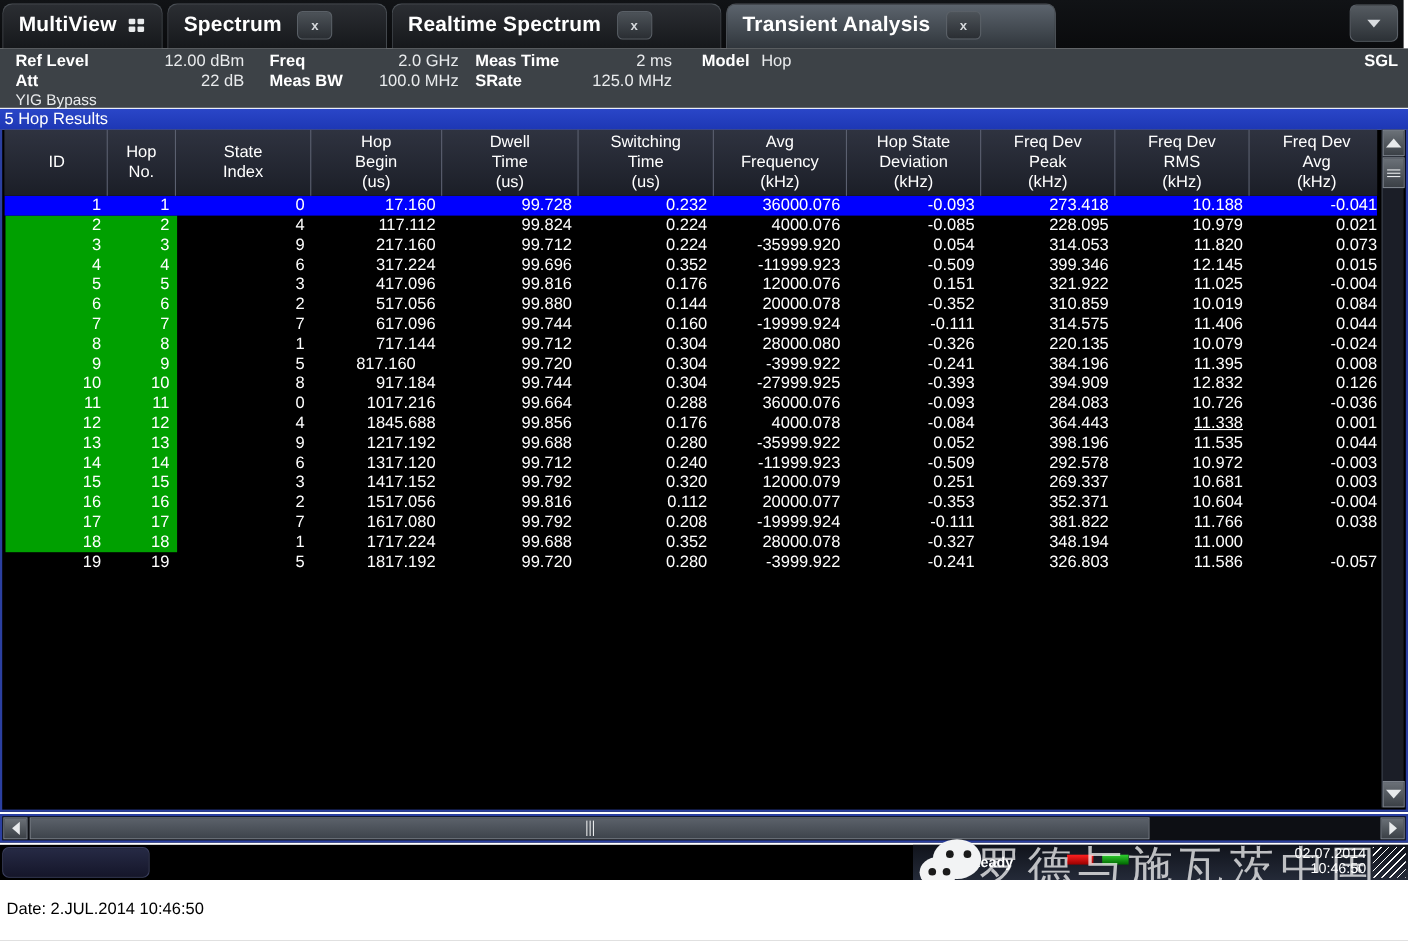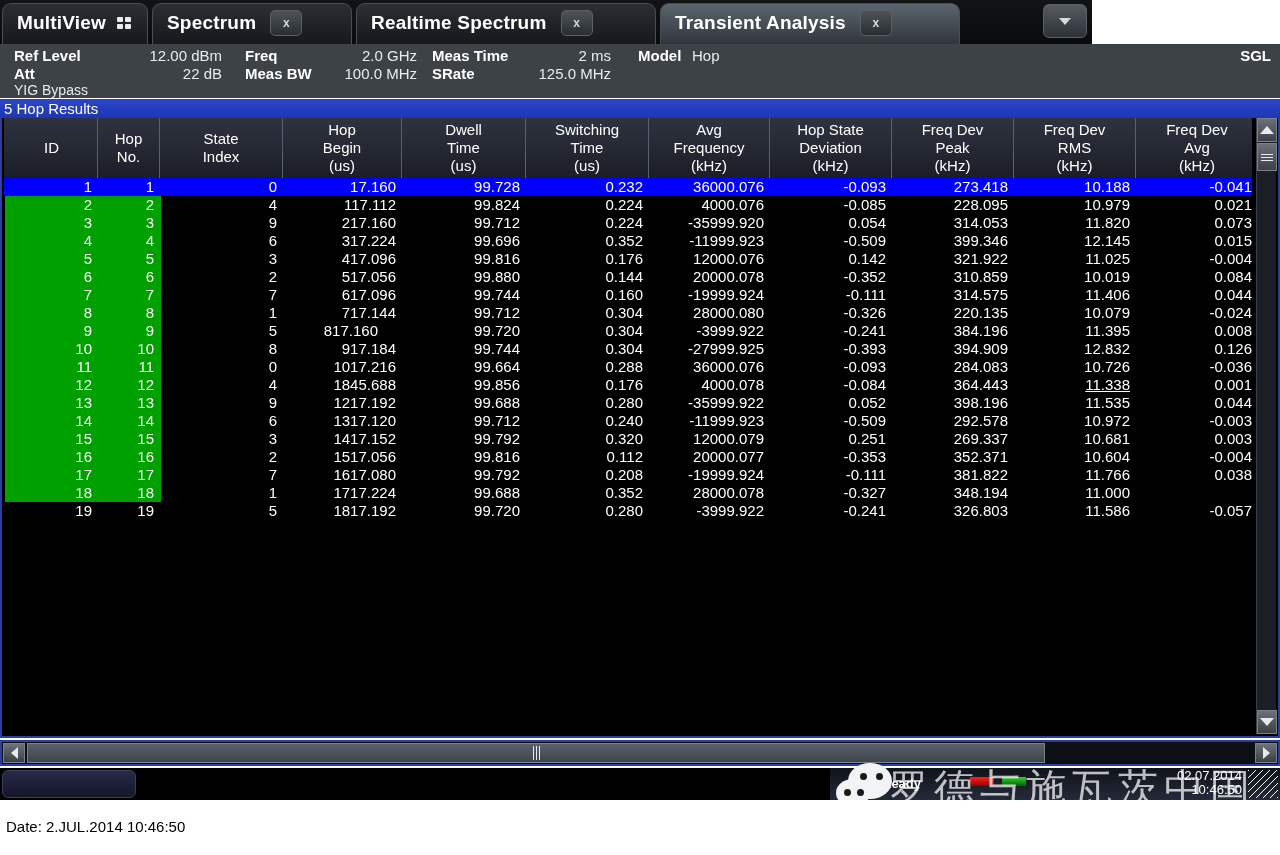--- a/index.html
+++ b/index.html
@@ -1,21 +1,21 @@
 <!DOCTYPE html>
 <html><head>
 <meta charset="utf-8">
 <style>
   * { box-sizing: border-box; margin:0; padding:0; }
   html,body { width:1280px; height:855px; background:#ffffff; overflow:hidden;
               font-family:"Liberation Sans", sans-serif; }
 
   
   .tabbar {
-    position:absolute; left:0; top:0; width:1092px; height:44px;
+    position:absolute; left:0; top:0; width:1276px; height:44px;
     background:linear-gradient(#111316,#0a0b0d);
   }
   .tab {
     position:absolute; top:3px; height:41px;
     border-radius:9px 9px 0 0;
     border:1px solid #4a4f55; border-bottom:none;
     display:flex; align-items:center;
     color:#ffffff; font-weight:bold; font-size:19px;
     padding:0 10px 2px 14px; white-space:nowrap;
   }
@@ -344,21 +344,21 @@
           <div class="cell" style="left: 1132px; width: 122px;">0.015</div>
         </div>
         <div class="row">
           <div class="cell" style="left: 2px; width: 92px;">5</div>
           <div class="cell" style="left: 94px; width: 62px;">5</div>
           <div class="cell" style="left: 156px; width: 123px;">3</div>
           <div class="cell" style="left: 279px; width: 119px;">417.096</div>
           <div class="cell" style="left: 398px; width: 124px;">99.816</div>
           <div class="cell" style="left: 522px; width: 123px;">0.176</div>
           <div class="cell" style="left: 645px; width: 121px;">12000.076</div>
-          <div class="cell" style="left: 766px; width: 122px;">0.142</div>
+          <div class="cell" style="left: 766px; width: 122px;">0.151</div>
           <div class="cell" style="left: 888px; width: 122px;">321.922</div>
           <div class="cell" style="left: 1010px; width: 122px;">11.025</div>
           <div class="cell" style="left: 1132px; width: 122px;">-0.004</div>
         </div>
         <div class="row">
           <div class="cell" style="left: 2px; width: 92px;">6</div>
           <div class="cell" style="left: 94px; width: 62px;">6</div>
           <div class="cell" style="left: 156px; width: 123px;">2</div>
           <div class="cell" style="left: 279px; width: 119px;">517.056</div>
           <div class="cell" style="left: 398px; width: 124px;">99.880</div>

